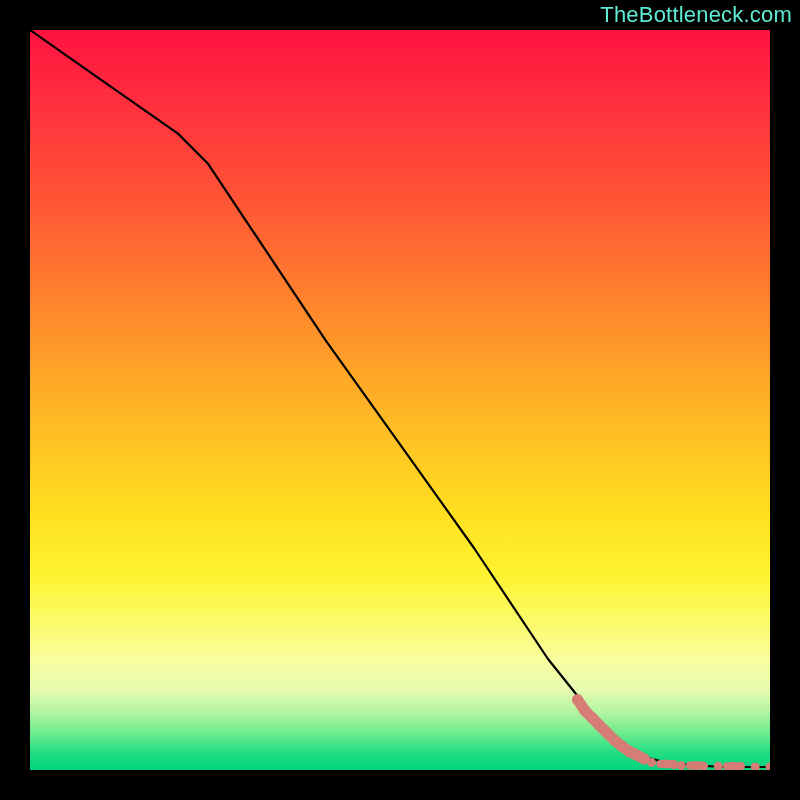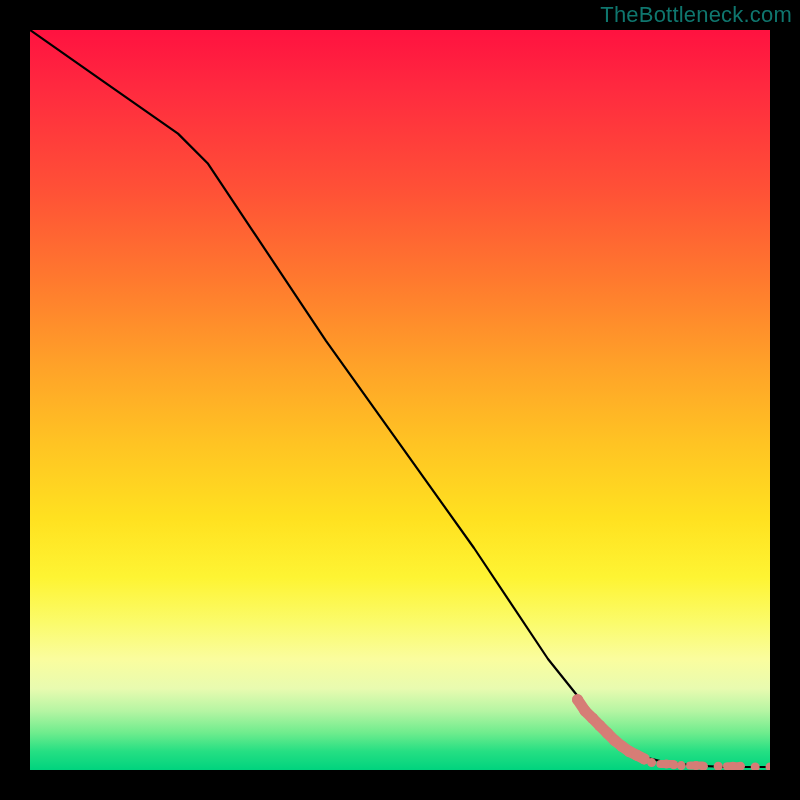--- a/index.html
+++ b/index.html
@@ -13,21 +13,21 @@
   .frame {
     position: relative;
     width: 800px;
     height: 800px;
     background: #000;
   }
   .watermark {
     position: absolute;
     top: 2px;
     right: 8px;
-    color: #0f766e;
+    color: #5eead4;
     font-size: 22px;
     font-weight: 500;
     letter-spacing: 0.2px;
     z-index: 10;
   }
   .plot {
     position: absolute;
     left: 30px;
     top: 30px;
     width: 740px;

